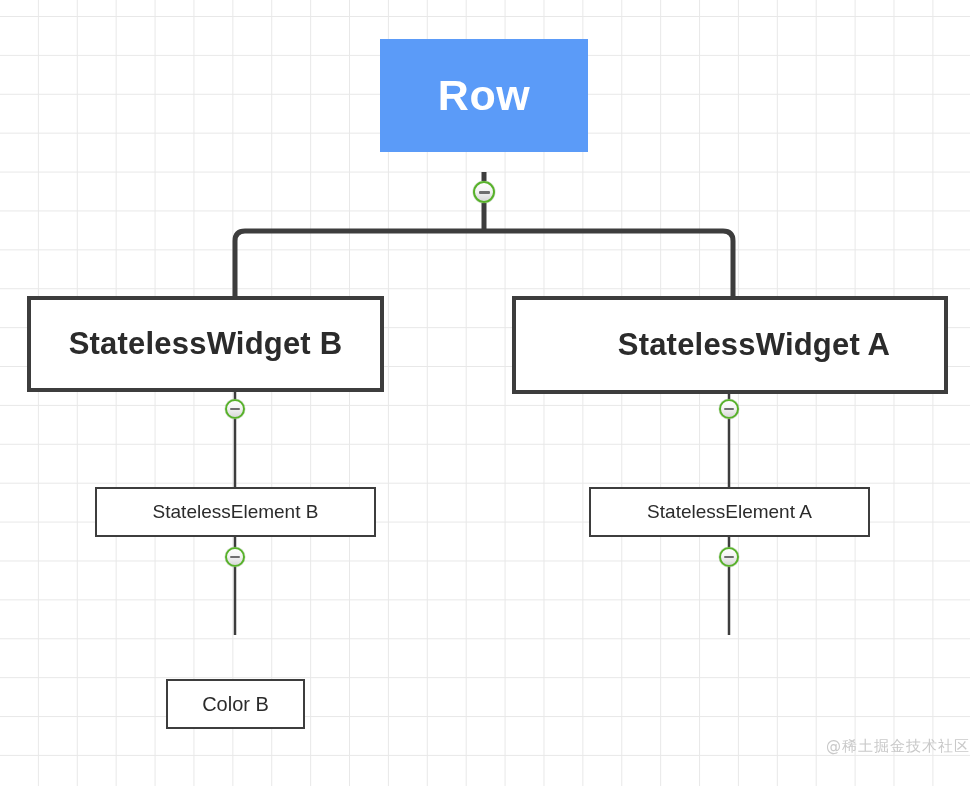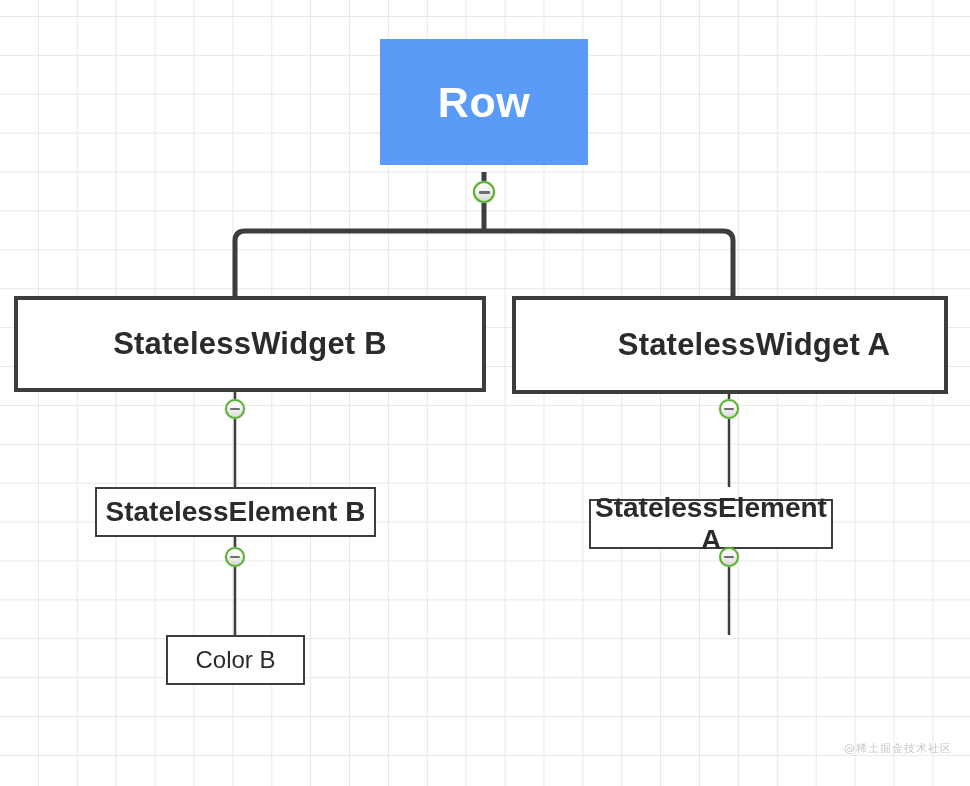--- a/index.html
+++ b/index.html
@@ -53,28 +53,29 @@
 
   .node-widget {
     border: 4px solid #3d3d3d;
     font-size: 31px;
     font-weight: bold;
     letter-spacing: 0.2px;
   }
 
   .node-element {
     border: 2px solid #3d3d3d;
-    font-size: 28px;
-    font-weight: bold;
+    font-size: 19px;
+    font-weight: normal;
   }
 
   .node-leaf {
     border: 2px solid #3d3d3d;
-    font-size: 24px;
+    font-size: 20px;
     font-weight: normal;
+    margin-top: 44px;
   }
 
   
   .collapse-icon {
     position: absolute;
     box-sizing: border-box;
     border-radius: 50%;
     border: 2px solid #57b12a;
     background: linear-gradient(to bottom, #fdfdfd 0%, #f4f4f4 45%, #d8d8d8 100%);
     box-shadow: 0 0 0 0.5px rgba(120,150,110,0.35);
@@ -89,23 +90,23 @@
     border-radius: 1px;
   }
   .collapse-icon.big { width: 22px; height: 22px; }
   .collapse-icon.big .bar { width: 11px; height: 3px; }
   .collapse-icon.small { width: 20px; height: 20px; }
   .collapse-icon.small .bar { width: 10px; height: 2.5px; }
 
   
   #watermark {
     position: absolute;
-    right: 18px;
+    right: 0;
     bottom: 30px;
-    font-size: 11px;
+    font-size: 15px;
     color: #c9c9c9;
     letter-spacing: 1px;
     font-family: "DejaVu Sans", sans-serif;
     white-space: nowrap;
   }
 </style>
 </head>
 <body>
 
 <div id="canvas">
@@ -124,37 +125,37 @@
     <path d="M235,537 L235,547" stroke="#3d3d3d" stroke-width="2.5" fill="none"></path>
     <path d="M235,567 L235,635" stroke="#3d3d3d" stroke-width="2.5" fill="none"></path>
 
     <path d="M729,394 L729,399" stroke="#3d3d3d" stroke-width="2.5" fill="none"></path>
     <path d="M729,419 L729,487" stroke="#3d3d3d" stroke-width="2.5" fill="none"></path>
 
     <path d="M729,537 L729,547" stroke="#3d3d3d" stroke-width="2.5" fill="none"></path>
     <path d="M729,567 L729,635" stroke="#3d3d3d" stroke-width="2.5" fill="none"></path>
   </svg>
 
-  <div class="node node-root" style="left:380px; top:39px; width:208px; height:126px;justify-content:center;">
+  <div class="node node-root" style="left:380px; top:39px; width:208px; height:113px;justify-content:center;">
     <span>Row</span>
   </div>
 
-  <div class="node node-widget" style="left:14px; top:296px; width:472px; height:96px;align-items:center;">
+  <div class="node node-widget" style="left:27px; top:296px; width:357px; height:96px;align-items:center;">
     <span>StatelessWidget B</span>
   </div>
 
   <div class="node node-widget" style="left:512px; top:296px; width:436px; height:98px;padding-left:48px;">
     <span>StatelessWidget A</span>
   </div>
 
   <div class="node node-element" style="left:95px; top:487px; width:281px; height:50px;">
     <span>StatelessElement B</span>
   </div>
 
-  <div class="node node-element" style="left:589px; top:499px; width:244px; height:50px;">
+  <div class="node node-element" style="left:589px; top:487px; width:281px; height:50px;">
     <span>StatelessElement A</span>
   </div>
 
   <div class="node node-leaf" style="left:166px; top:635px; width:139px; height:50px;">
     <span>Color B</span>
   </div>
 
 
   <div class="collapse-icon big" style="left:473px; top:181px;">
     <span class="bar"></span>

